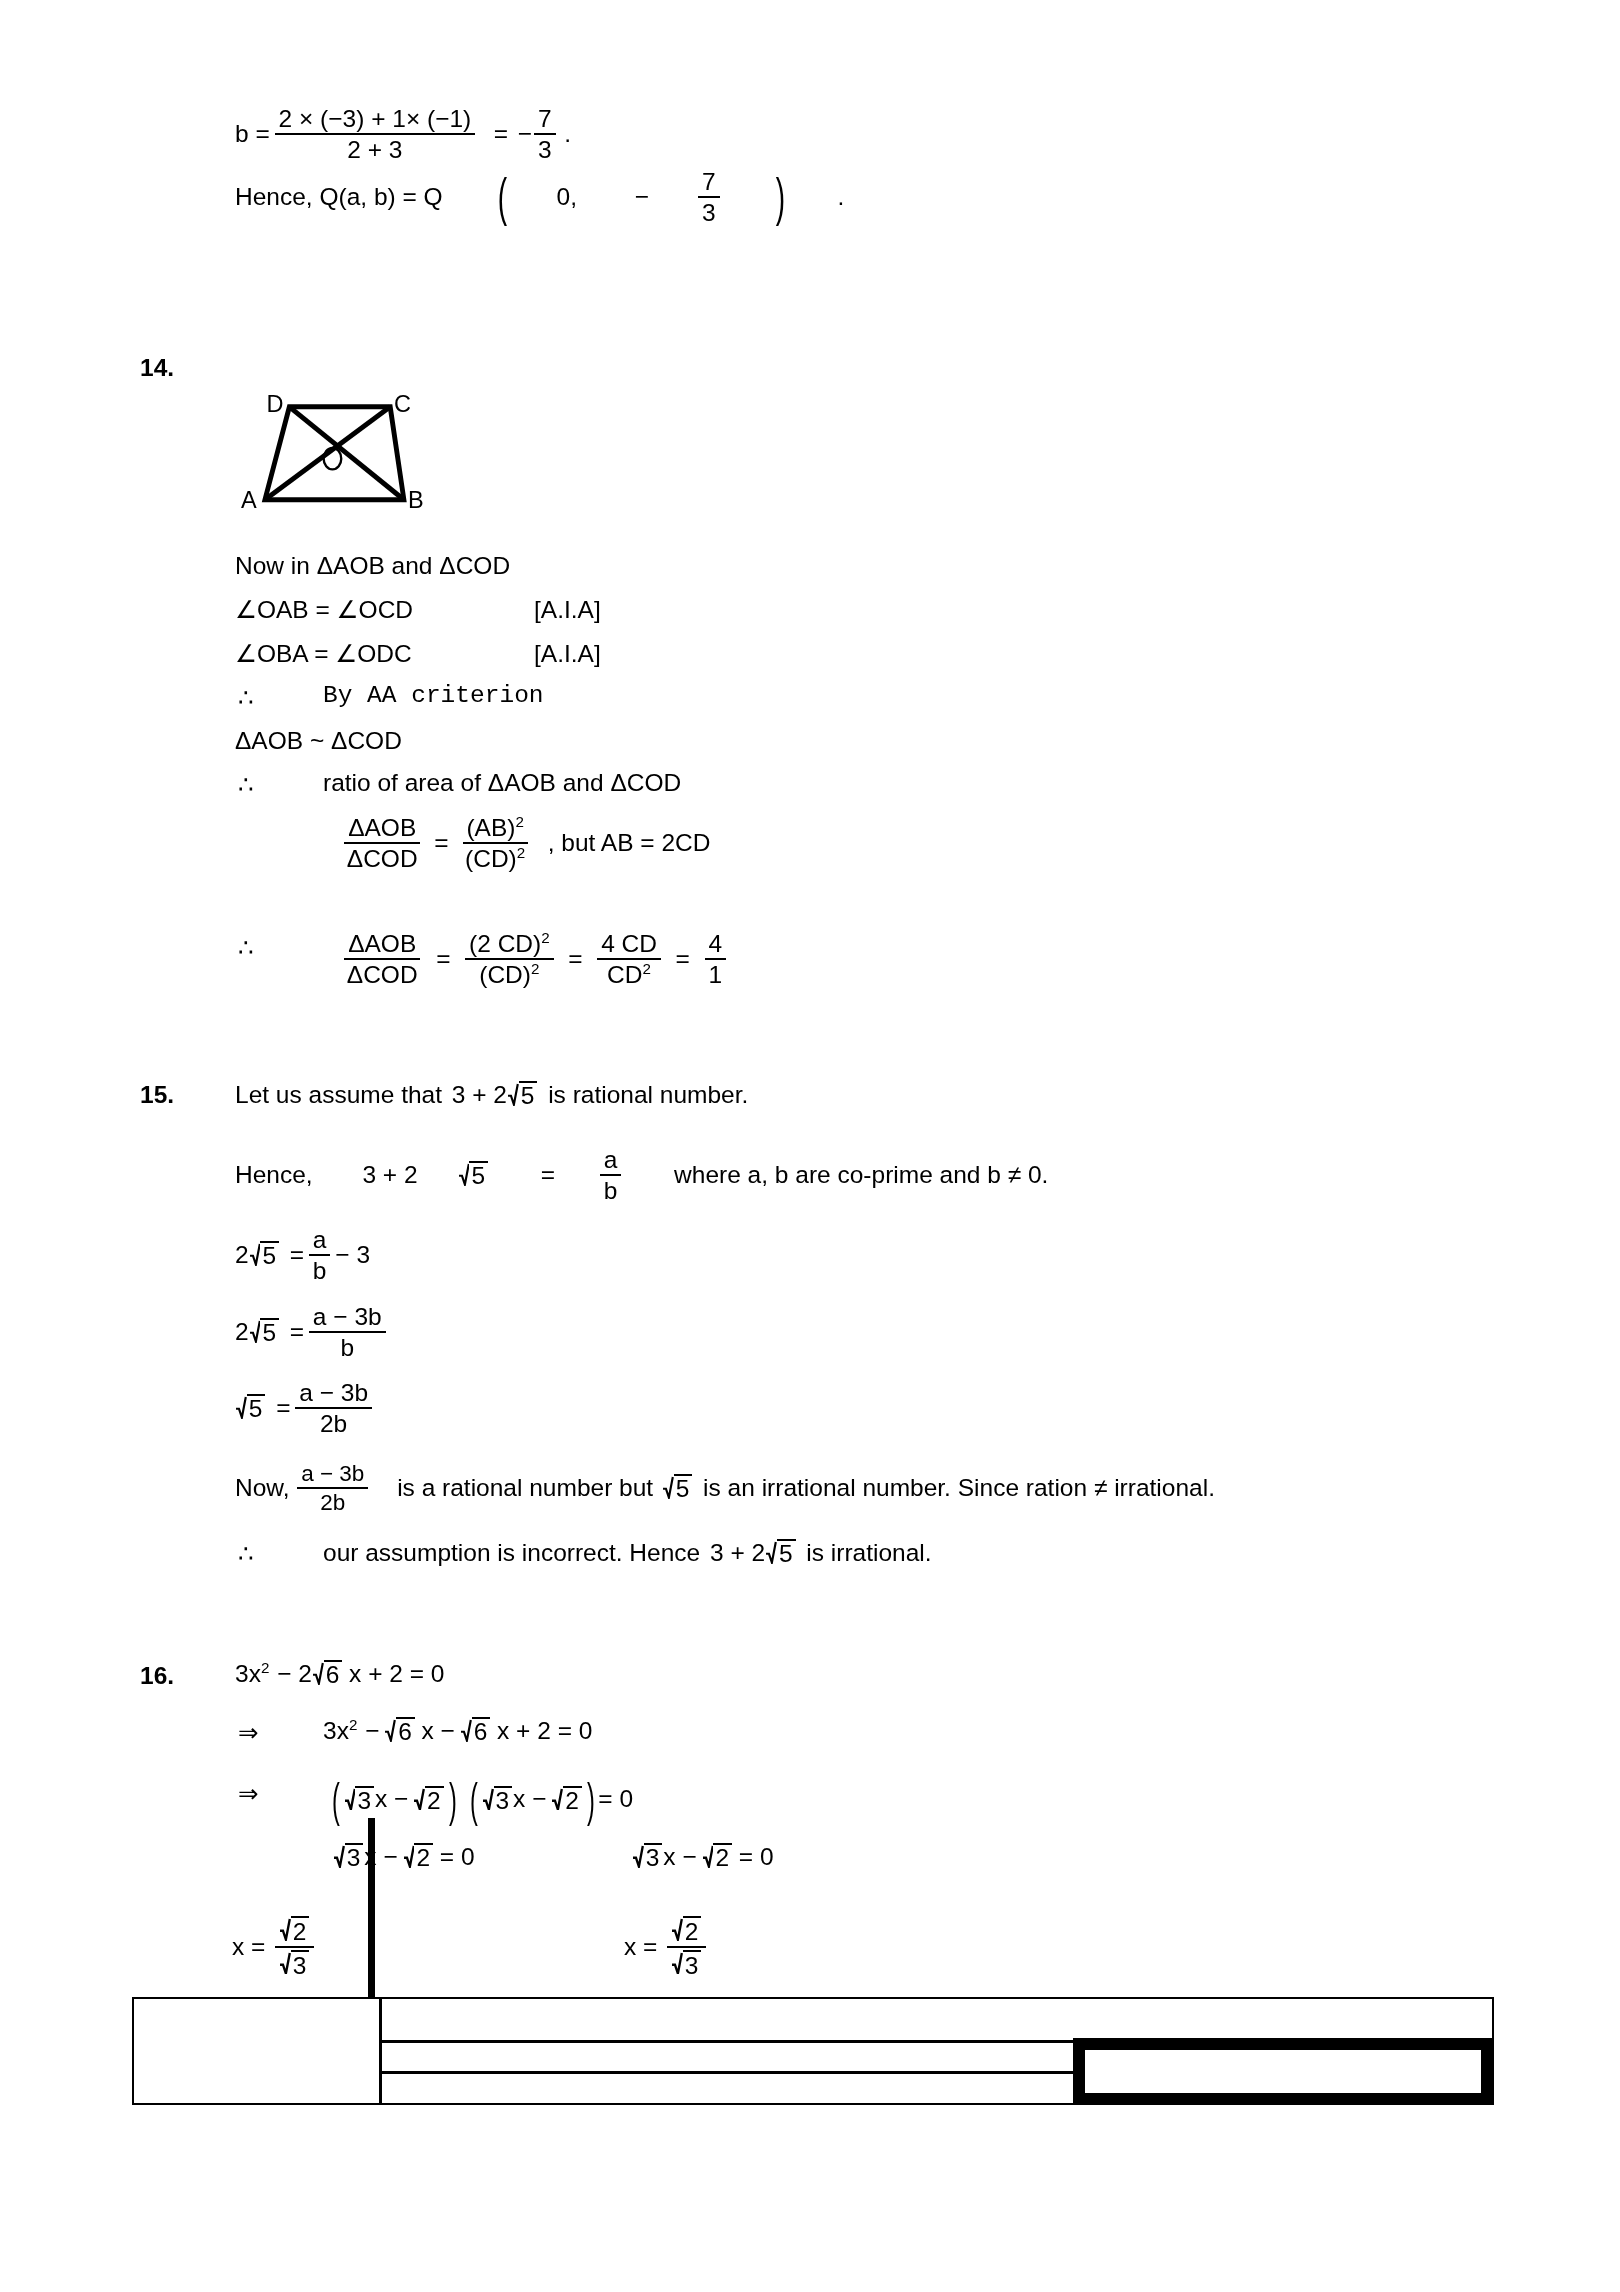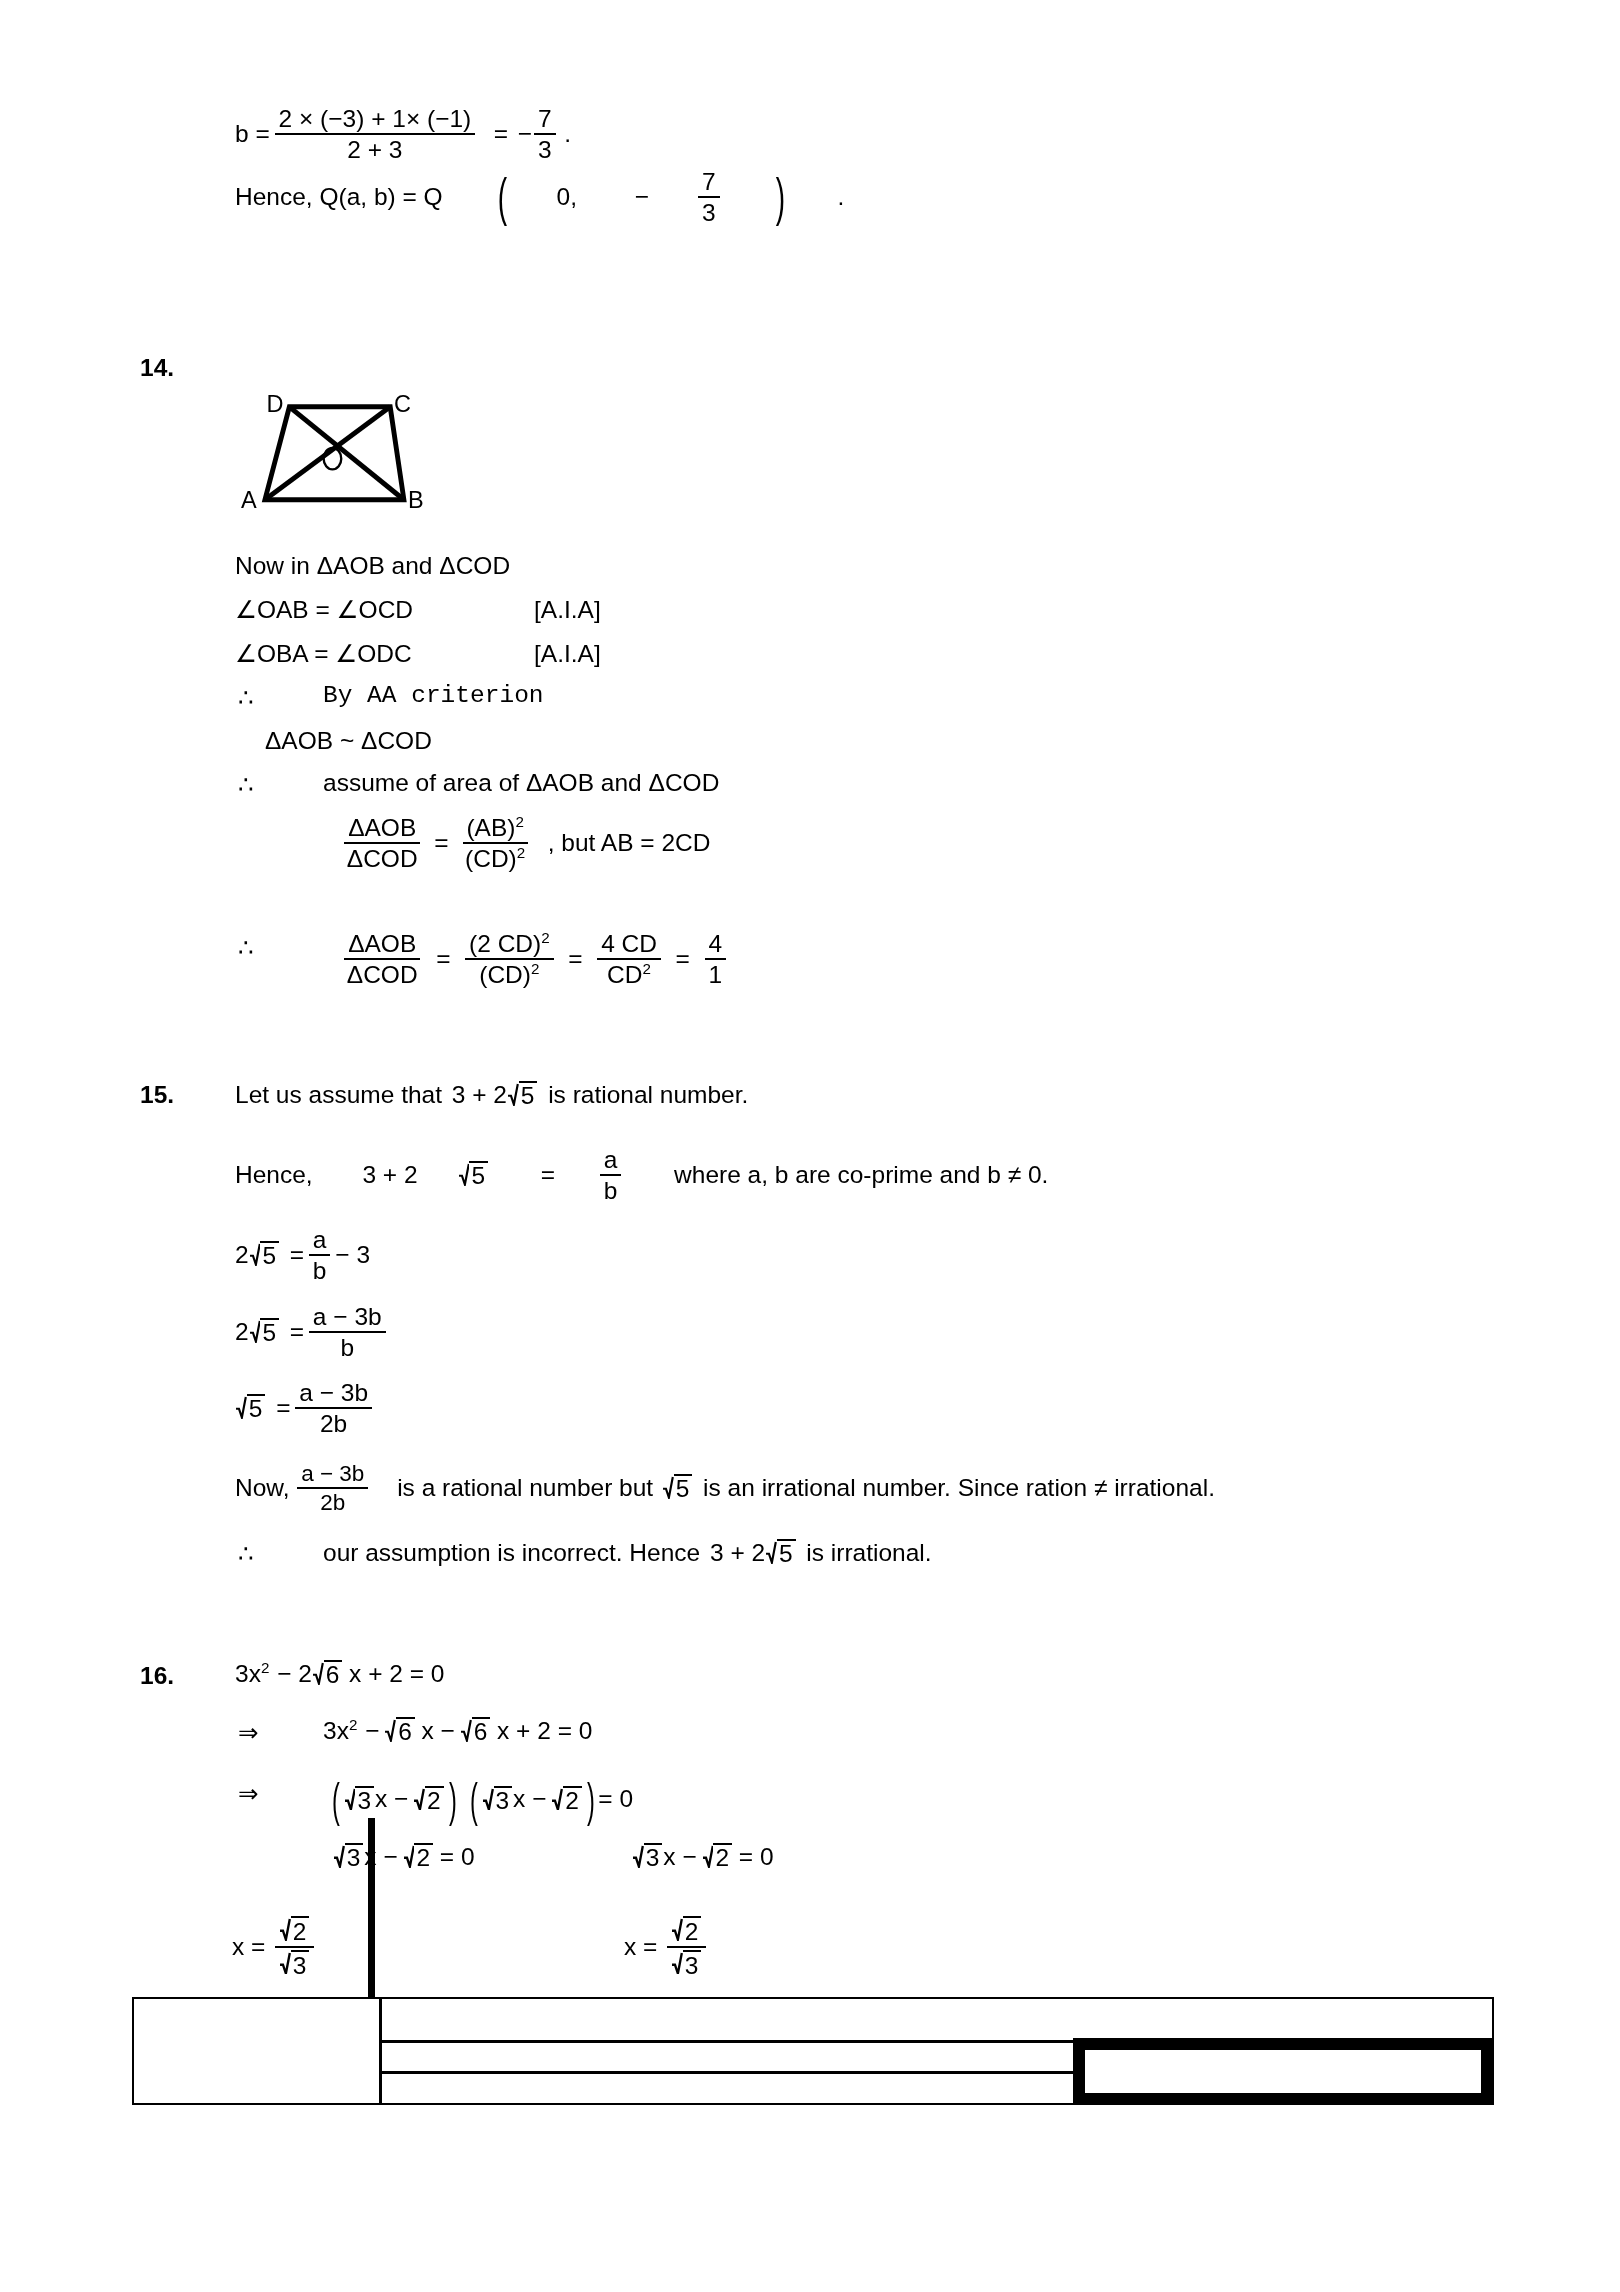--- a/index.html
+++ b/index.html
@@ -171,24 +171,24 @@
 
   <div class="ln" style="left:235px; top:598px;">∠OAB = ∠OCD</div>
   <div class="ln" style="left:534px; top:598px;">[A.I.A]</div>
 
   <div class="ln" style="left:235px; top:642px;">∠OBA = ∠ODC</div>
   <div class="ln" style="left:534px; top:642px;">[A.I.A]</div>
 
   <div class="ln" style="left:238px; top:686px;">∴</div>
   <div class="ln" style="left:323px; top:684px;font-family:Liberation Mono, monospace;">By AA criterion</div>
 
-  <div class="ln" style="left:235px; top:729px;margin-left:30px;">ΔAOB ~ ΔCOD</div>
+  <div class="ln" style="left:235px; top:729px;">ΔAOB ~ ΔCOD</div>
 
   <div class="ln" style="left:238px; top:773px;">∴</div>
-  <div class="ln" style="left:323px; top:771px;">assume of area of ΔAOB and ΔCOD</div>
+  <div class="ln" style="left:323px; top:771px;">ratio of area of ΔAOB and ΔCOD</div>
 
   <div class="ln" style="left:338px; top:815px;">
     <span class="frac">
       <span class="num">ΔAOB</span>
       <span class="den">ΔCOD</span>
     </span>
     <span style="margin:0 7.8px;">=</span>
     <span class="frac">
       <span class="num"><span>(AB)</span><sup class="exp">2</sup></span>
       <span class="den"><span>(CD)</span><sup class="exp">2</sup></span>

